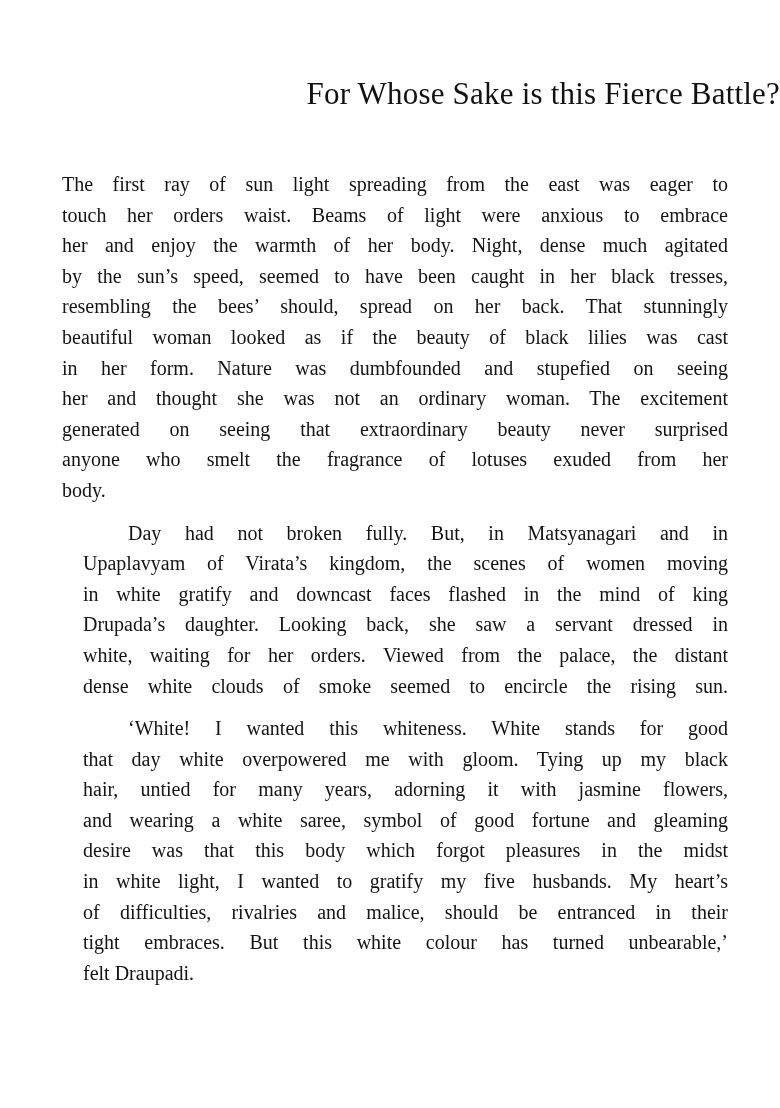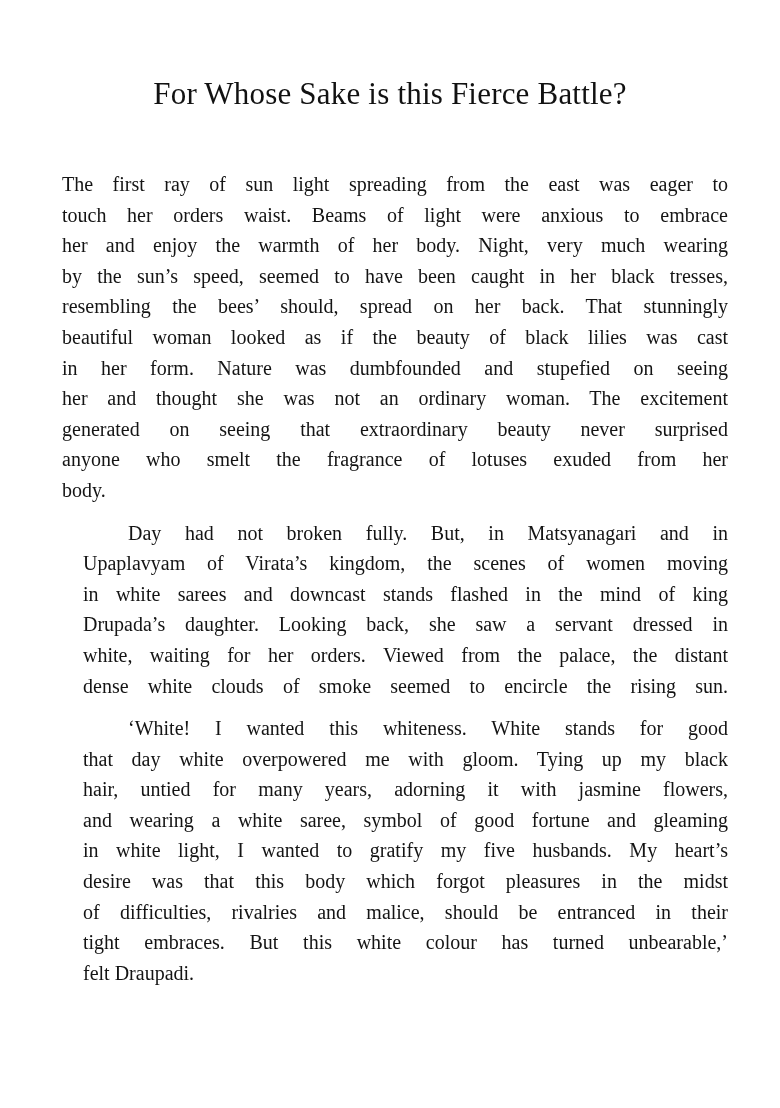--- a/index.html
+++ b/index.html
@@ -20,21 +20,21 @@
       left: 0;
       top: 0;
       width: 780px;
       height: 1108px;
     }
     .chapter-title {
       position: absolute;
       top: 76px;
       left: 0;
       width: 780px;
-      text-align: center;
+      text-align: right;
       font-size: 31px;
       letter-spacing: 0.2px;
       margin: 0;
       font-weight: normal;
       color: #111;
     }
     .body-text {
       position: absolute;
       top: 169px;
       left: 62px;
@@ -73,45 +73,45 @@
 <body>
 
 <div class="page">
   <h1 class="chapter-title">For Whose Sake is this Fierce Battle?</h1>
 
   <div class="body-text">
 
     <p class="para">
       <span class="line">The first ray of sun light spreading from the east was eager to</span>
       <span class="line">touch her orders waist. Beams of light were anxious to embrace</span>
-      <span class="line">her and enjoy the warmth of her body. Night, very much wearing</span>
+      <span class="line">her and enjoy the warmth of her body. Night, dense much agitated</span>
       <span class="line">by the sun’s speed, seemed to have been caught in her black tresses,</span>
       <span class="line">resembling the bees’ should, spread on her back. That stunningly</span>
       <span class="line">beautiful woman looked as if the beauty of black lilies was cast</span>
       <span class="line">in her form. Nature was dumbfounded and stupefied on seeing</span>
       <span class="line">her and thought she was not an ordinary woman. The excitement</span>
       <span class="line">generated on seeing that extraordinary beauty never surprised</span>
       <span class="line">anyone who smelt the fragrance of lotuses exuded from her</span>
       <span class="line last">body.</span>
     </p>
 
     <p class="para indent">
       <span class="line">Day had not broken fully. But, in Matsyanagari and in</span>
       <span class="line">Upaplavyam of Virata’s kingdom, the scenes of women moving</span>
-      <span class="line">in white sarees and downcast stands flashed in the mind of king</span>
+      <span class="line">in white gratify and downcast faces flashed in the mind of king</span>
       <span class="line">Drupada’s daughter. Looking back, she saw a servant dressed in</span>
       <span class="line">white, waiting for her orders. Viewed from the palace, the distant</span>
       <span class="line">dense white clouds of smoke seemed to encircle the rising sun.</span>
     </p>
 
     <p class="para indent">
       <span class="line">‘White! I wanted this whiteness. White stands for good</span>
       <span class="line">that day white overpowered me with gloom. Tying up my black</span>
       <span class="line">hair, untied for many years, adorning it with jasmine flowers,</span>
       <span class="line">and wearing a white saree, symbol of good fortune and gleaming</span>
+      <span class="line">desire was that this body which forgot pleasures in the midst</span>
       <span class="line">in white light, I wanted to gratify my five husbands. My heart’s</span>
-      <span class="line">desire was that this body which forgot pleasures in the midst</span>
       <span class="line">of difficulties, rivalries and malice, should be entranced in their</span>
       <span class="line">tight embraces. But this white colour has turned unbearable,’</span>
       <span class="line last">felt Draupadi.</span>
     </p>
   </div>
 </div>
 
 </body></html>

